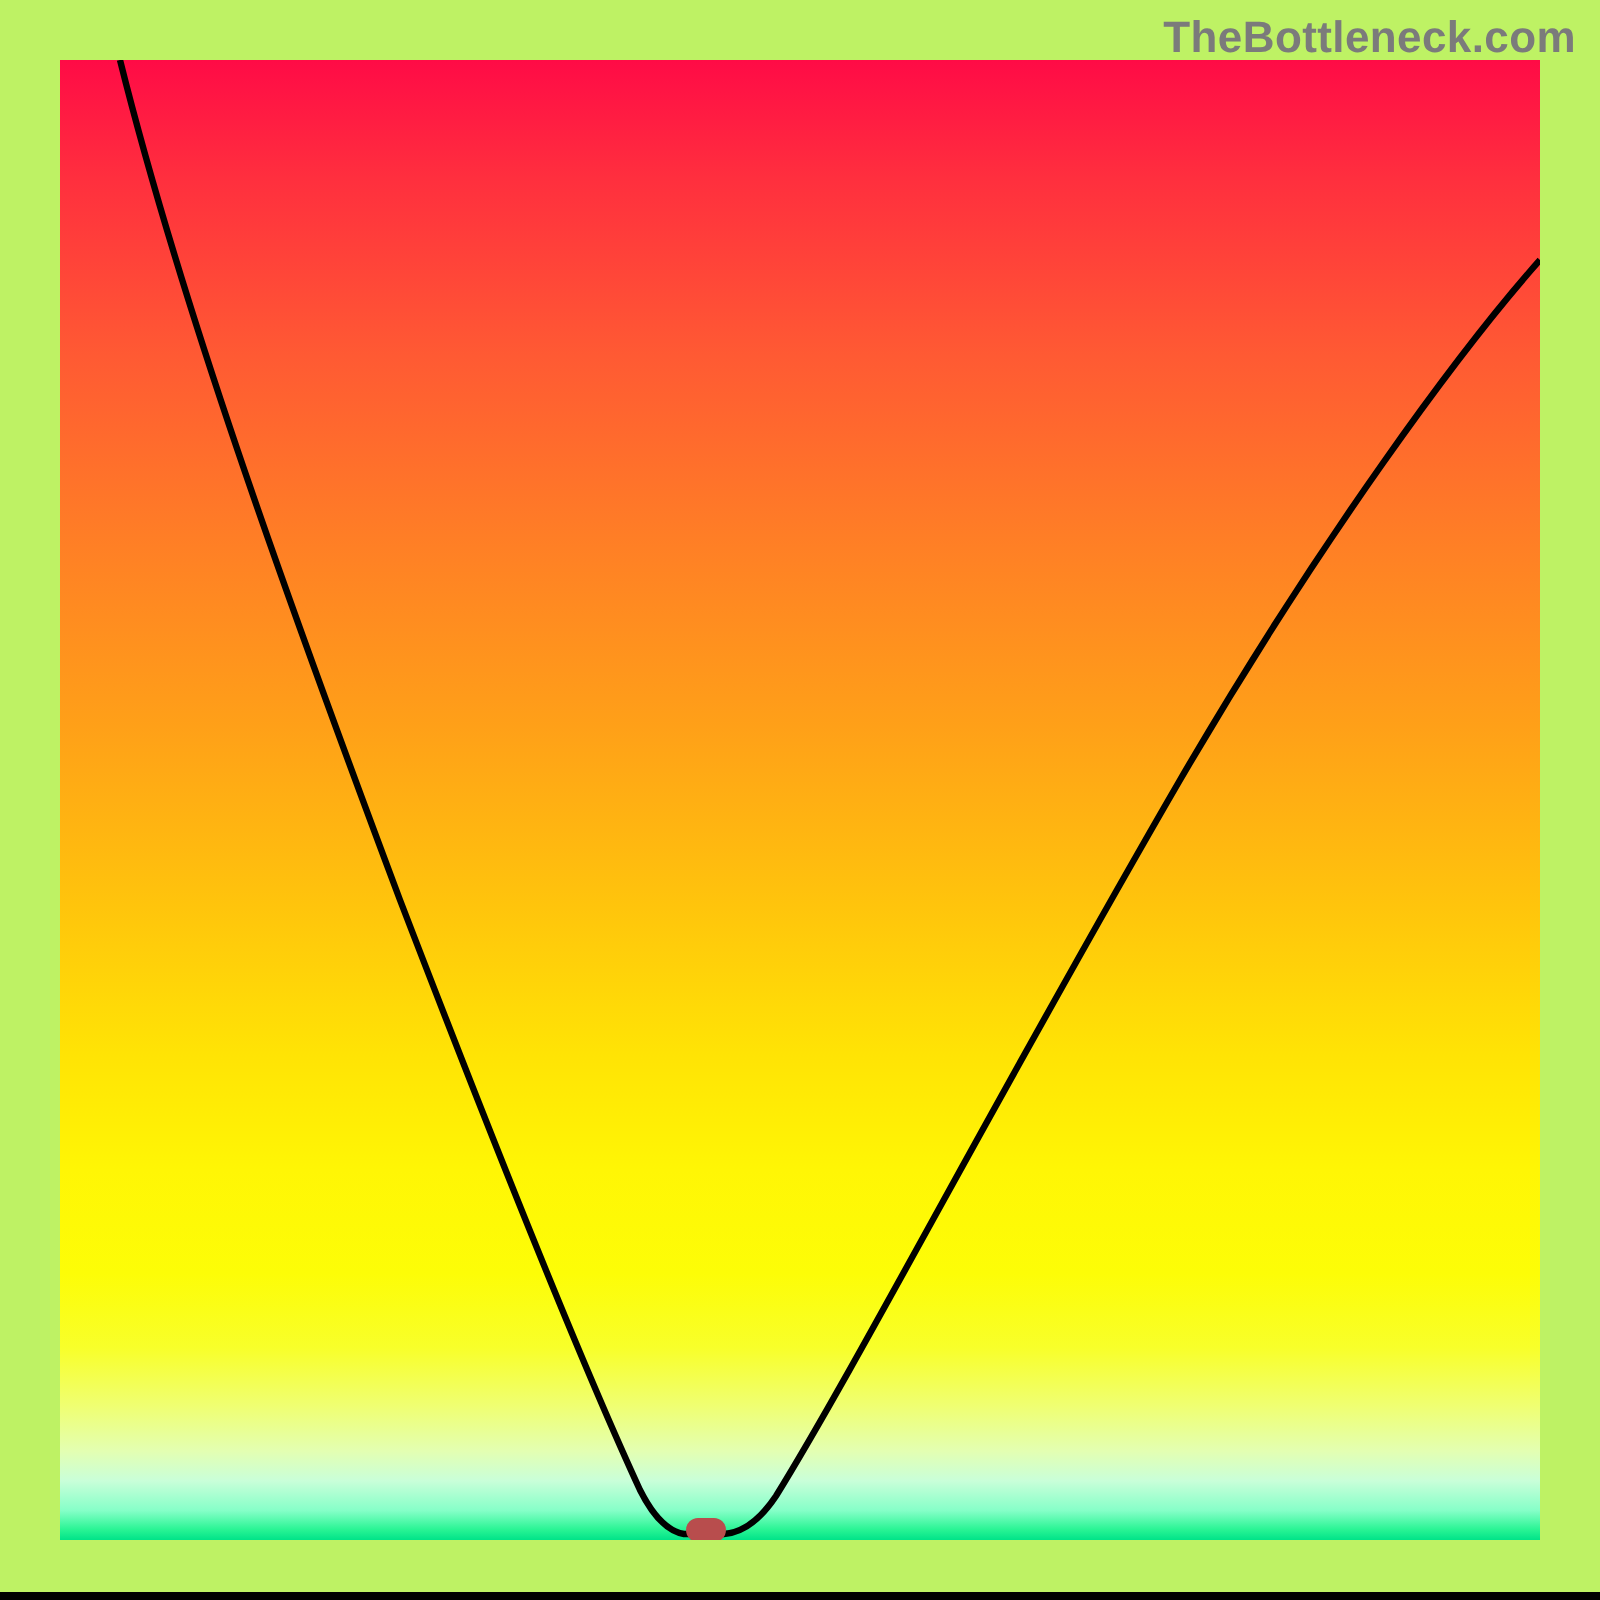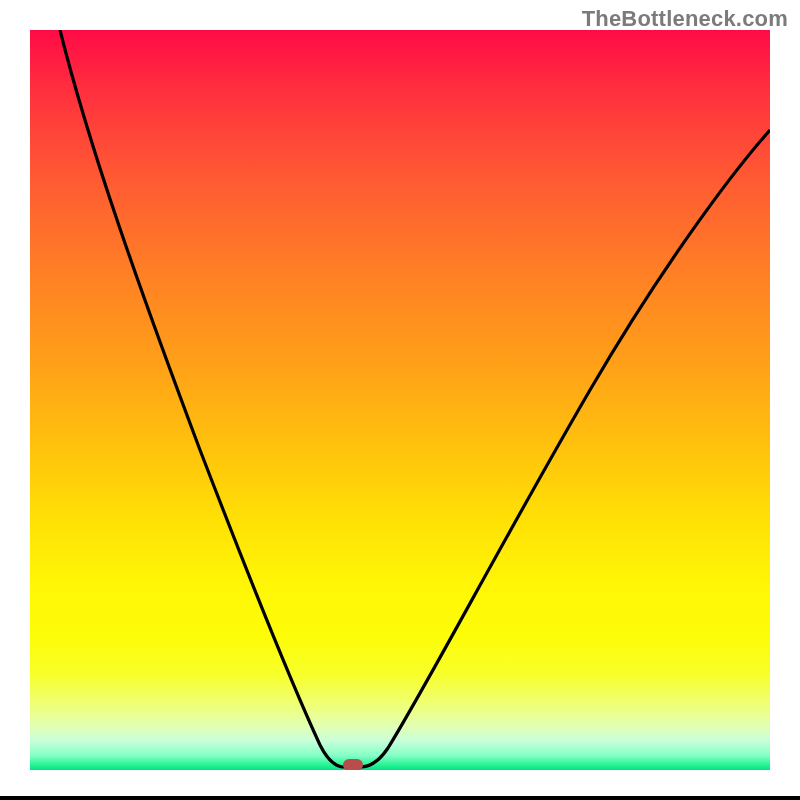--- a/index.html
+++ b/index.html
@@ -8,21 +8,21 @@
     width: 800px;
     height: 800px;
     background: #000;
     overflow: hidden;
     font-family: Arial, Helvetica, sans-serif;
   }
   .outer {
     position: relative;
     width: 800px;
     height: 796px;
-    background: #ffffff;
+    background: #bef264;
   }
   .plot-area {
     position: absolute;
     left: 30px;
     top: 30px;
     width: 740px;
     height: 740px;
     background: linear-gradient(to bottom,
       #ff0b46 0%,
       #ff2f3e 8%,

